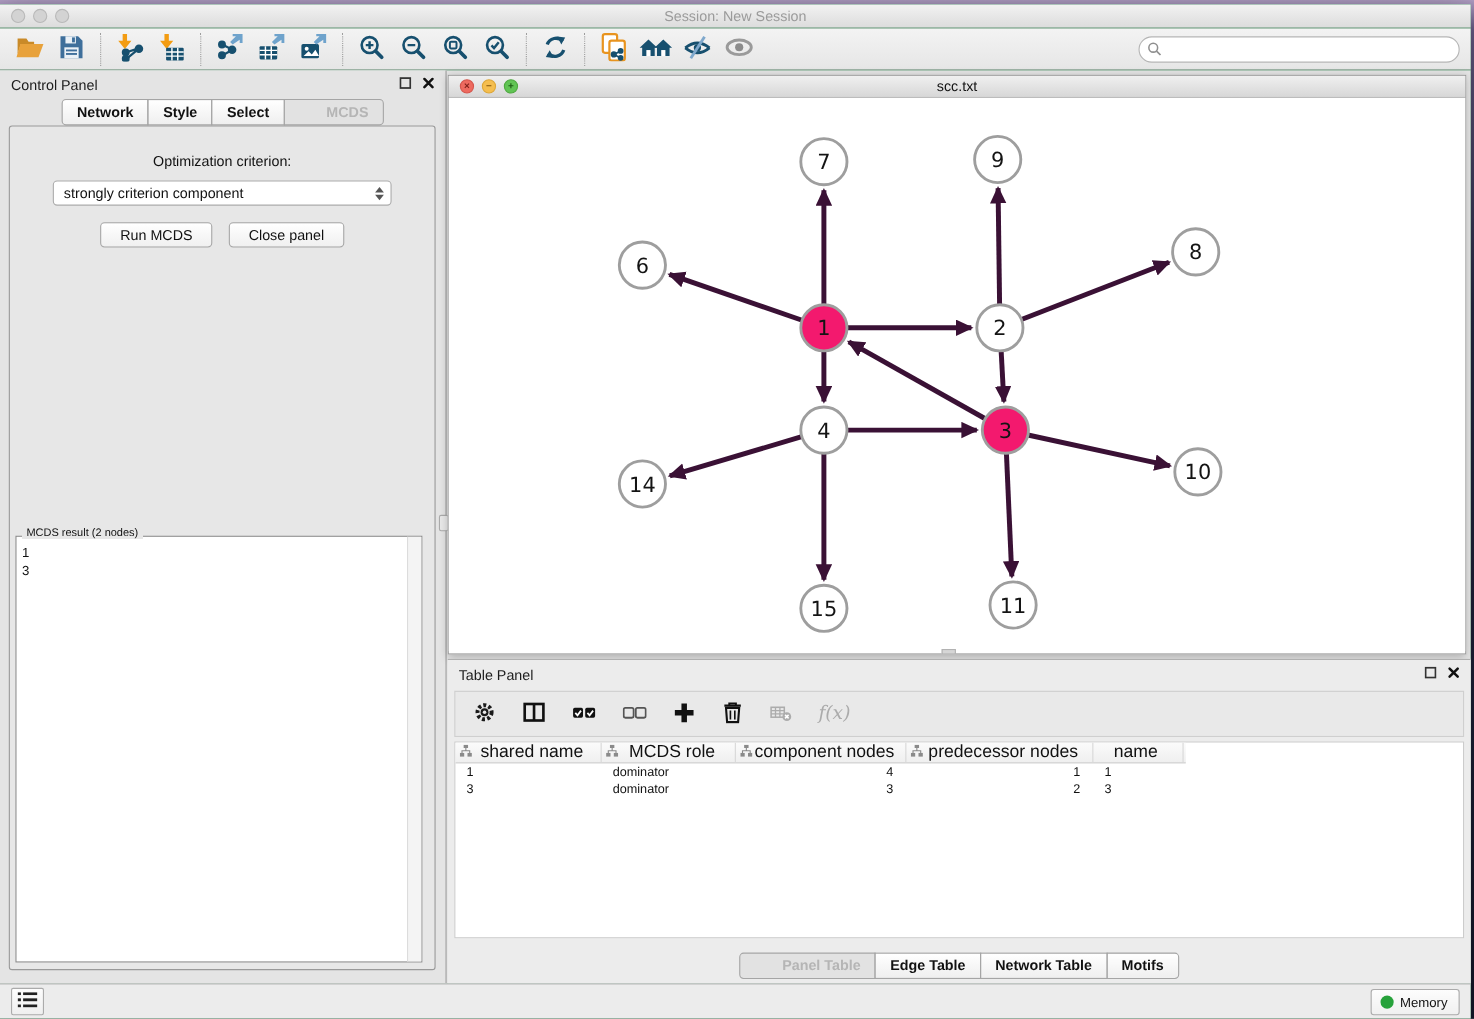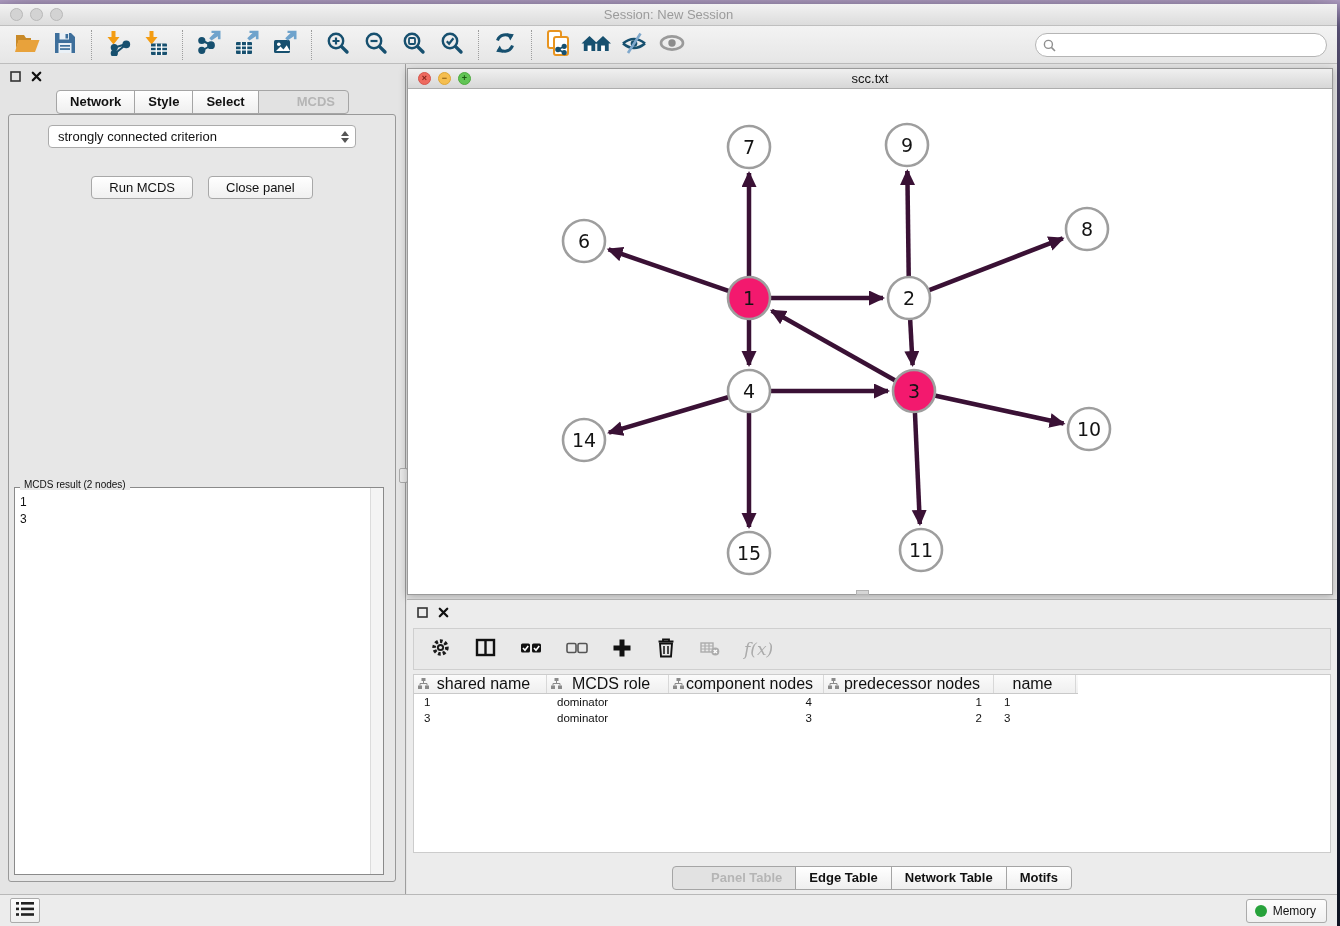--- a/index.html
+++ b/index.html
@@ -52,21 +52,21 @@
     border:1px solid #999; border-radius:3px; background:#E7E7E7; }
   .opt-label { text-align:center; font-size:13px; color:#111; margin-top:24px; }
   .combo-row { display:flex; justify-content:center; margin-top:10px; }
   .combo { width:308px; height:23px; background:#fff; border:1px solid #ABABAB; border-radius:4px;
     display:flex; align-items:center; padding:0 6px 0 9px; font-size:13px; color:#111; }
   .combo .cval { flex:1; }
   .stepper { display:flex; flex-direction:column; align-items:center; gap:2px; }
   .stepper i { width:0; height:0; border-left:4px solid transparent; border-right:4px solid transparent; display:block; }
   .stepper .up { border-bottom:5px solid #555; }
   .stepper .dn { border-top:5px solid #555; }
-  .btn-row { display:flex; justify-content:center; gap:15px; margin-top:28px; }
+  .btn-row { display:flex; justify-content:center; gap:15px; margin-top:15px; }
   .pbtn { height:23px; padding:0 17px; background:linear-gradient(#FFFFFF,#F0F0F0);
     border:1px solid #A8A8A8; border-radius:4px; font-size:13px; color:#111;
     font-family:"Liberation Sans",sans-serif; }
   .result-box { position:absolute; left:5px; right:11px; top:372px; bottom:6px;
     border:1px solid #8a8a8a; background:#fff; }
   .result-legend { position:absolute; top:-9px; left:5px; background:#E7E7E7; padding:0 4px;
     font-size:10px; color:#111; }
   .result-lines { padding:6px 5px 0; font-size:12px; color:#111; line-height:17px; }
   .result-scroll { position:absolute; right:0; top:0; bottom:0; width:13px;
     background:#F4F4F4; border-left:1px solid #DCDCDC; }
@@ -309,39 +309,41 @@
           </svg>
       </span>
       <input type="text" placeholder="" style="">
     </div>
   </div>
 
   <div class="main">
 
     <div class="control-panel">
       <div class="panel-head">
+        <span class="ptitle">Control Panel</span>
         <span class="picons">
           <span><svg width="11" height="11" viewBox="0 0 11 11">
                 <rect x="1" y="1" width="9" height="9" fill="none" stroke="#333" stroke-width="1.6"></rect>
               </svg></span>
           <span><svg width="11" height="11" viewBox="0 0 11 11">
                 <path d="M1.8 1.8l7.4 7.4M9.2 1.8 1.8 9.2" stroke="#111" stroke-width="2.3" stroke-linecap="round"></path>
               </svg></span>
         </span>
       </div>
       <div class="cp-tabs" id="cp-tabs">
           <span class="tab">Network</span>
           <span class="tab">Style</span>
           <span class="tab">Select</span>
           <span class="tab active">MCDS</span>
         </div>
       <div class="cp-box">
+        <div class="opt-label">Optimization criterion:</div>
         <div class="combo-row">
           <div class="combo">
-            <span class="cval">strongly connected criterion</span>
+            <span class="cval">strongly criterion component</span>
             <span class="stepper">
                 <i class="up"></i>
                 <i class="dn"></i>
               </span>
           </div>
         </div>
         <div class="btn-row">
           <button class="pbtn">Run MCDS</button>
           <button class="pbtn">Close panel</button>
         </div>
@@ -434,20 +436,21 @@
               <circle cx="513" cy="461" r="21" fill="#FFFFFF" stroke="#9E9E9E" stroke-width="2.6"></circle>
               <text x="513" y="461" text-anchor="middle" dy=".36em" font-family="&quot;DejaVu Sans&quot;, sans-serif" font-size="19" fill="#141414">11</text>
             </g>
           </svg>
       </div>
       <div class="nw-grip"></div>
     </div>
 
     <div class="table-panel">
       <div class="panel-head">
+        <span class="ptitle">Table Panel</span>
         <span class="picons">
           <span><svg width="11" height="11" viewBox="0 0 11 11">
                 <rect x="1" y="1" width="9" height="9" fill="none" stroke="#333" stroke-width="1.6"></rect>
               </svg></span>
           <span><svg width="11" height="11" viewBox="0 0 11 11">
                 <path d="M1.8 1.8l7.4 7.4M9.2 1.8 1.8 9.2" stroke="#111" stroke-width="2.3" stroke-linecap="round"></path>
               </svg></span>
         </span>
       </div>
       <div class="tp-toolbar">

